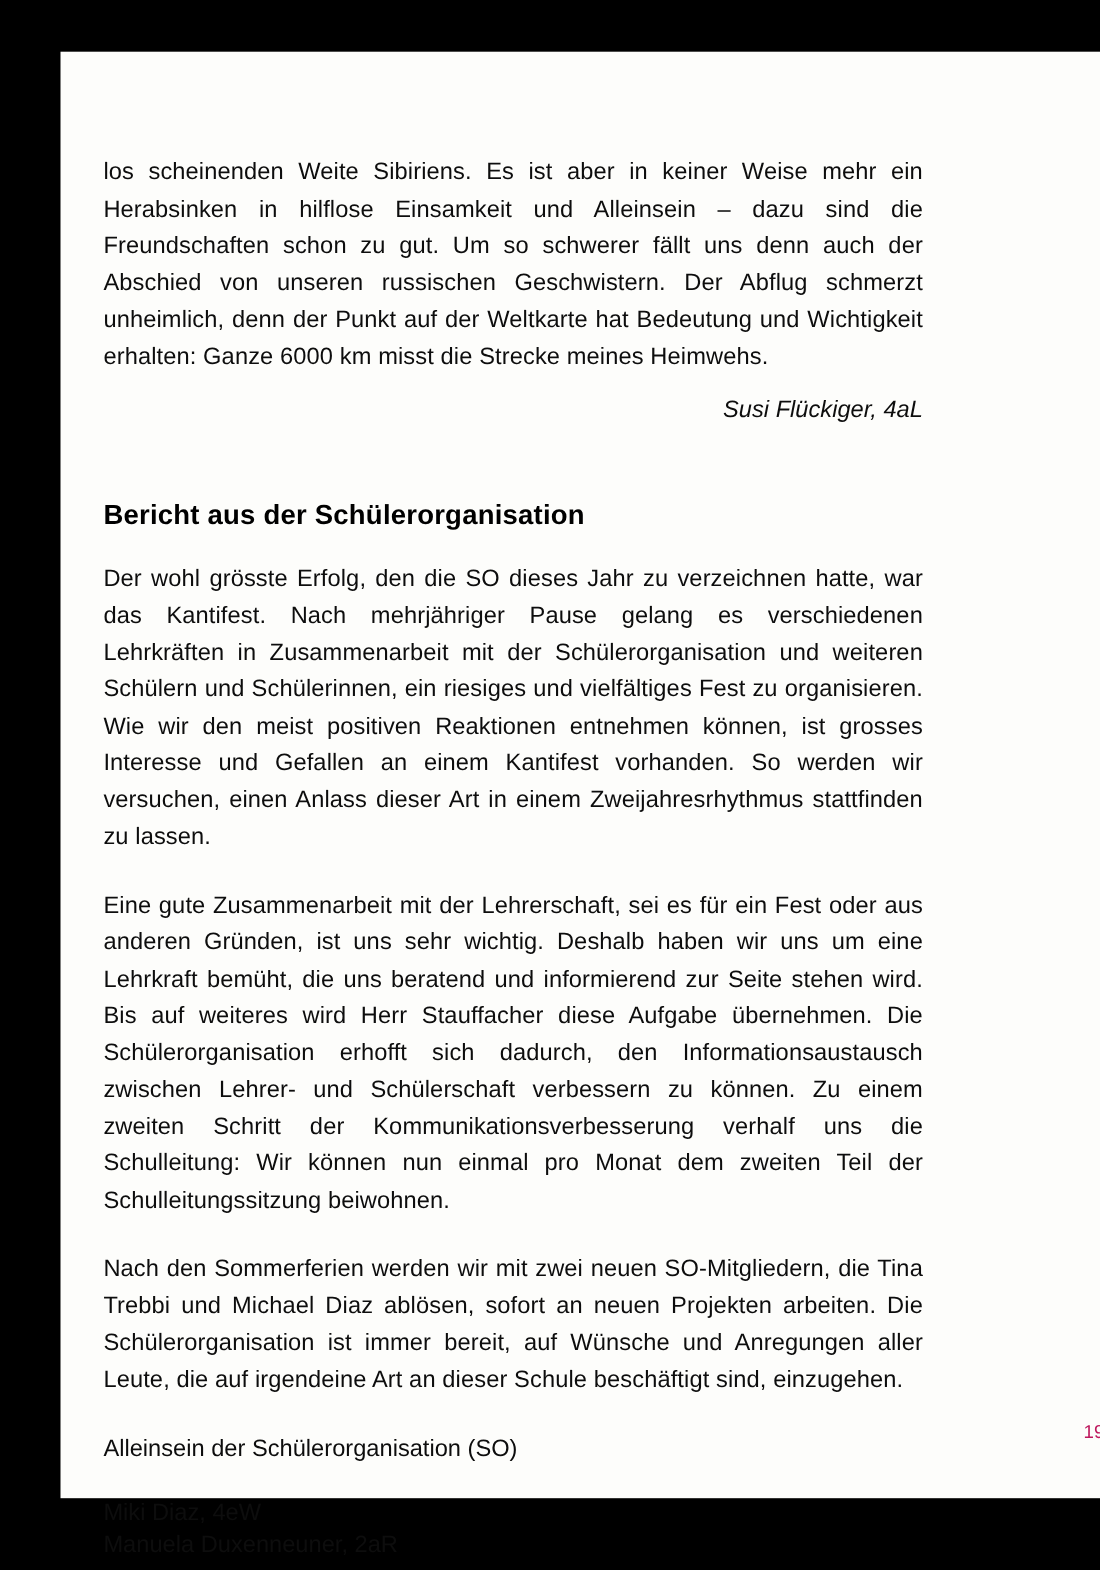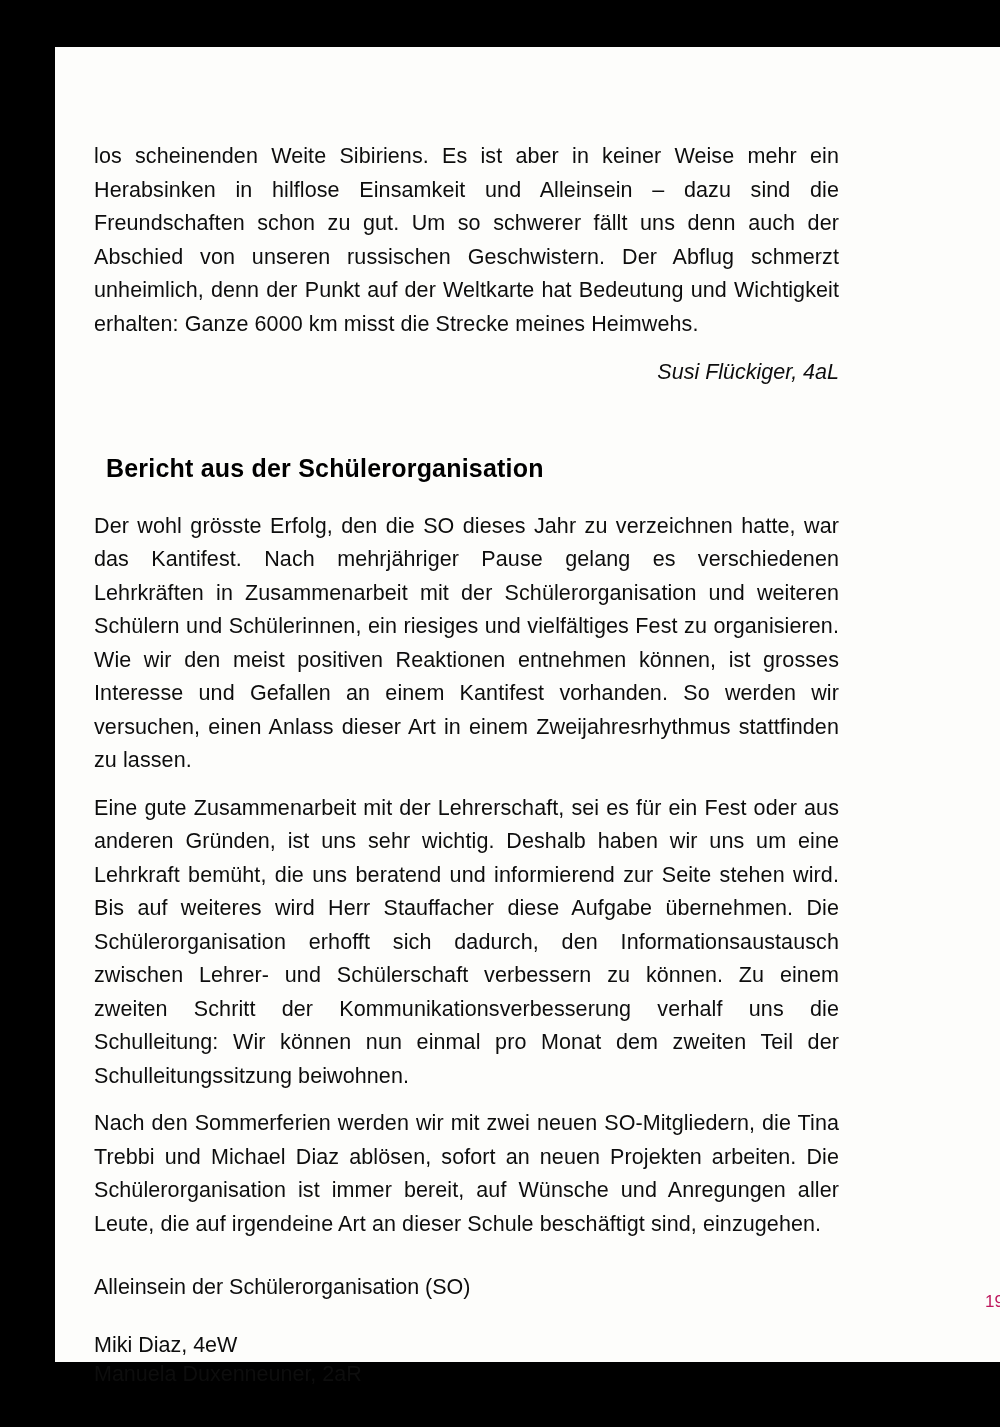--- a/index.html
+++ b/index.html
@@ -31,32 +31,32 @@
   p.body-text {
     margin: 0 0 0 0;
     font-size: 21.5px;
     line-height: 33.5px;
     color: #0d0d0d;
     text-align: justify;
     text-justify: inter-word;
     letter-spacing: 0.1px;
   }
   p.body-text.cont {
-    margin-top: 14px;
+    margin-top: 29px;
   }
   .attribution {
     margin-top: 15px;
     font-size: 21.5px;
     line-height: 33.5px;
     font-style: italic;
     text-align: right;
     color: #0d0d0d;
   }
   h2.section-title {
-    margin: 62px 0 26px 12px;
+    margin: 62px 0 26px 0;
     font-size: 25px;
     line-height: 32px;
     font-weight: bold;
     color: #000000;
     letter-spacing: 0.2px;
   }
   .plain-line {
     margin-top: 30px;
     font-size: 21.5px;
     line-height: 33.5px;

